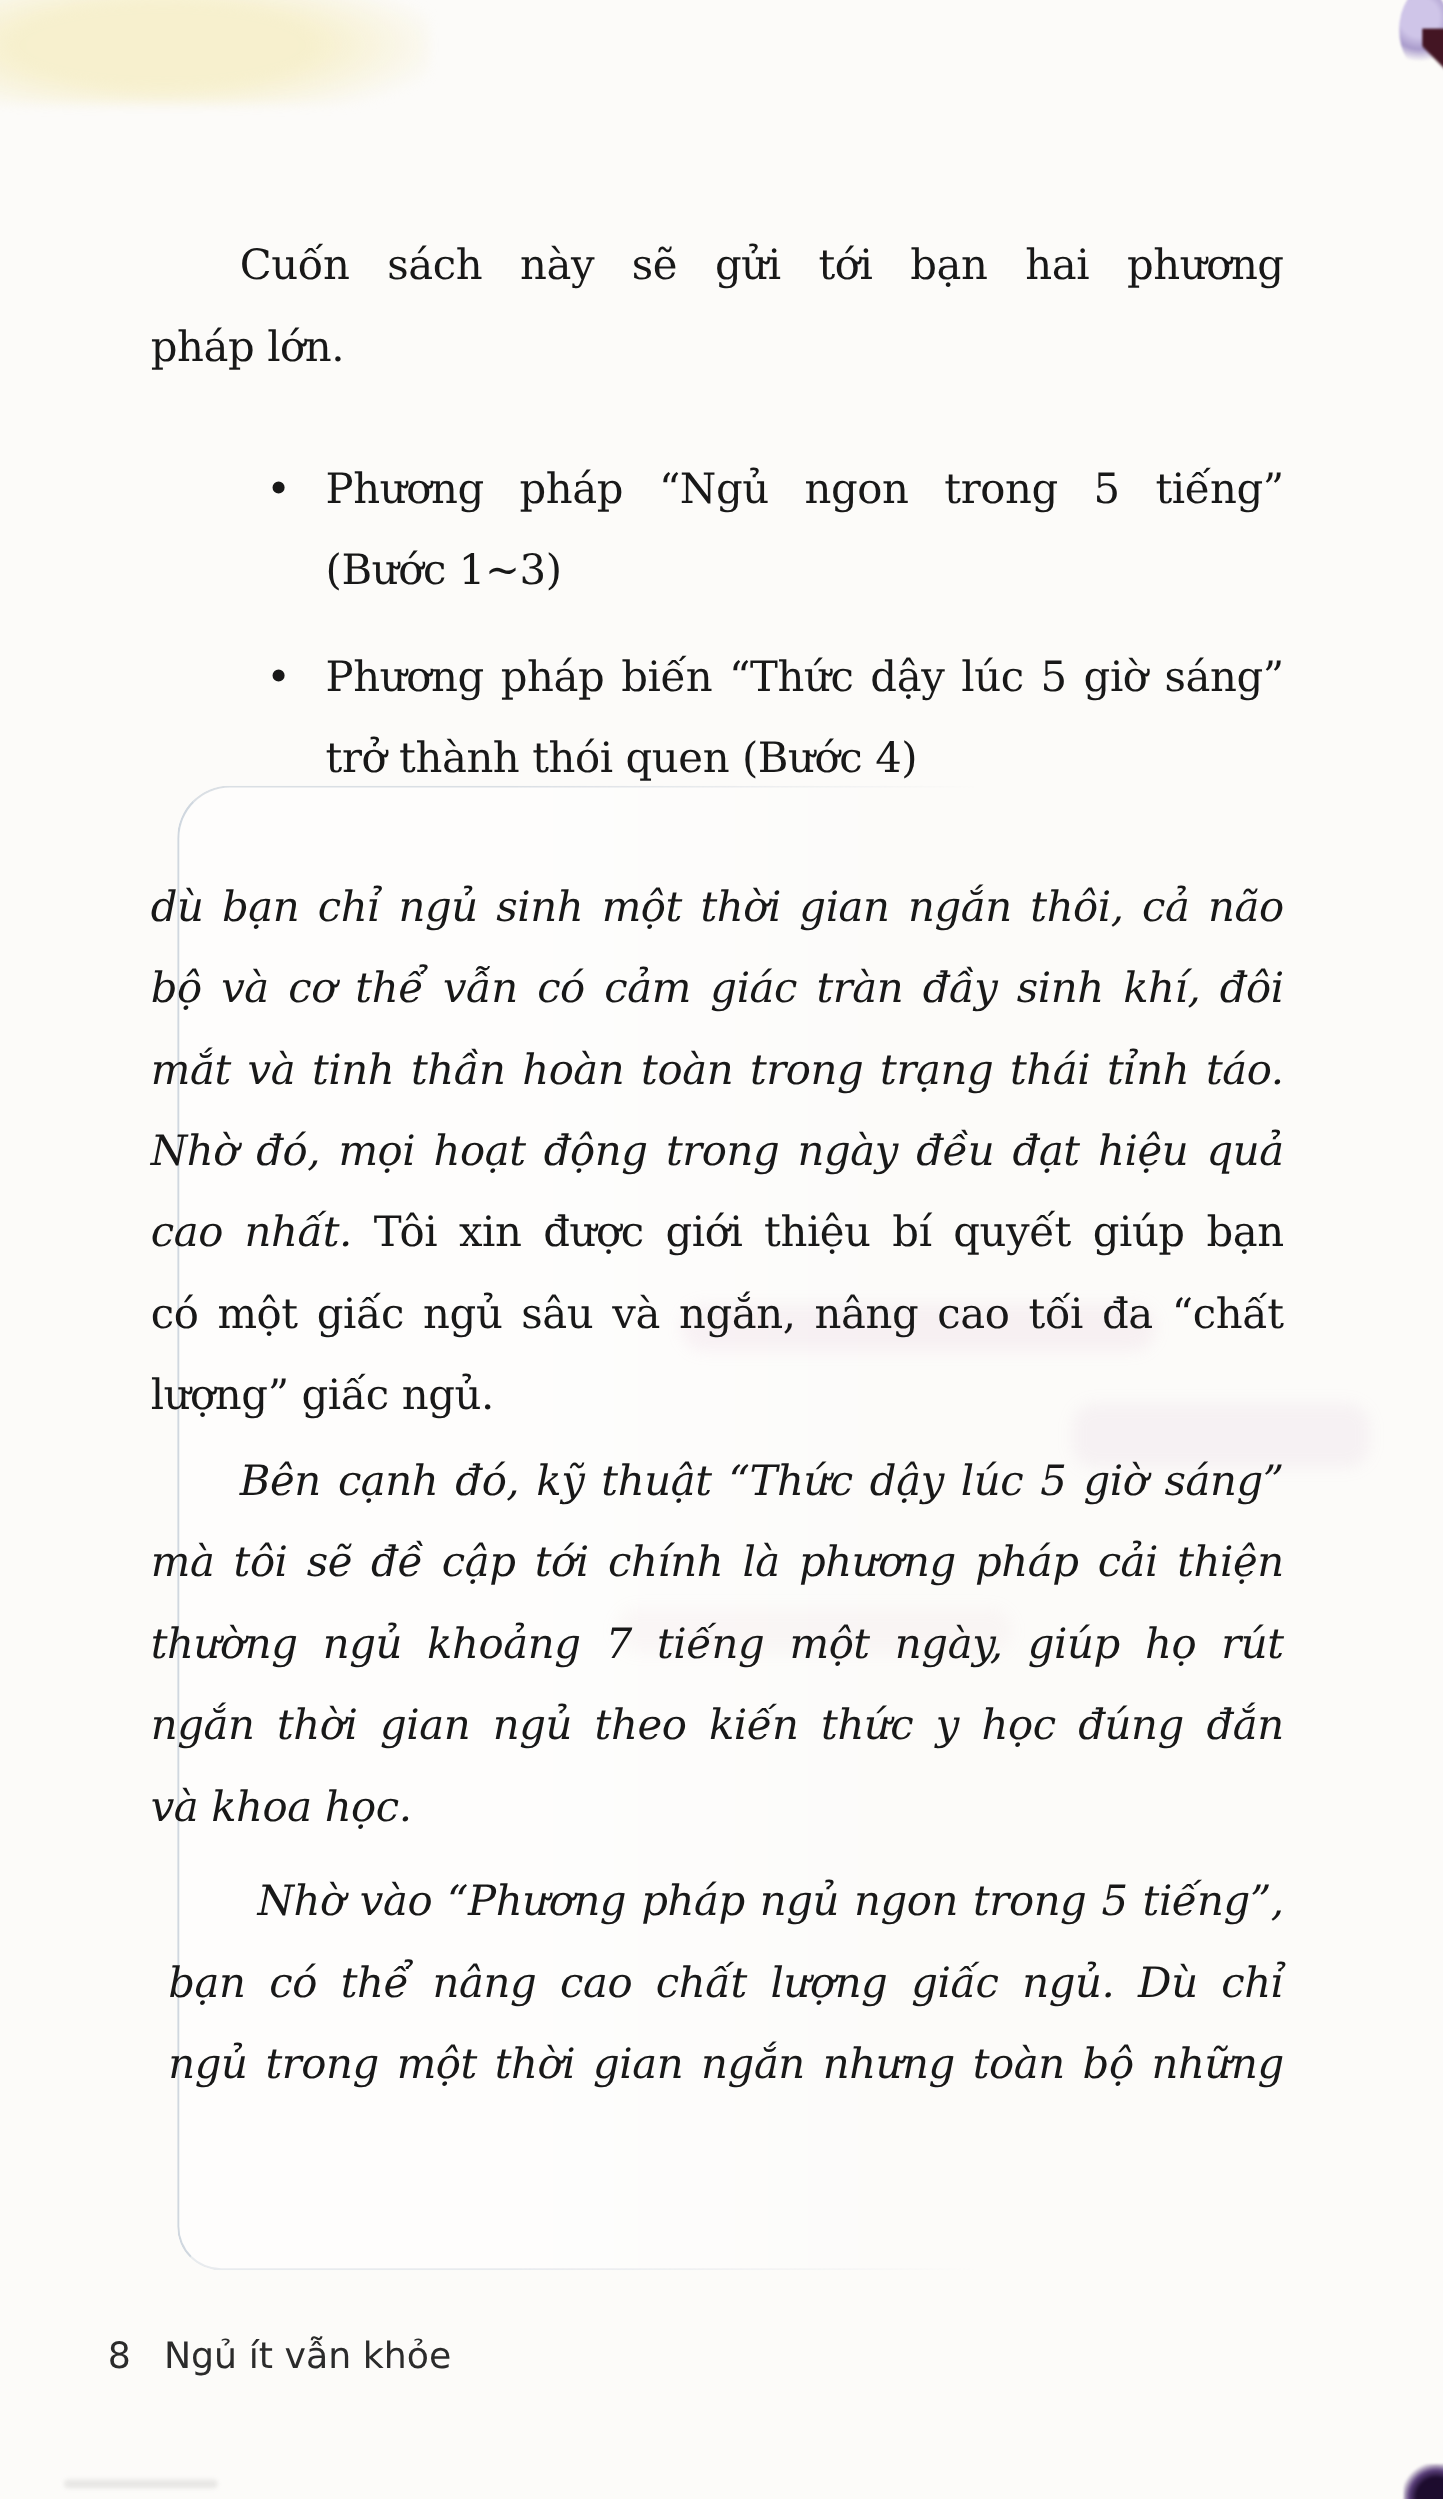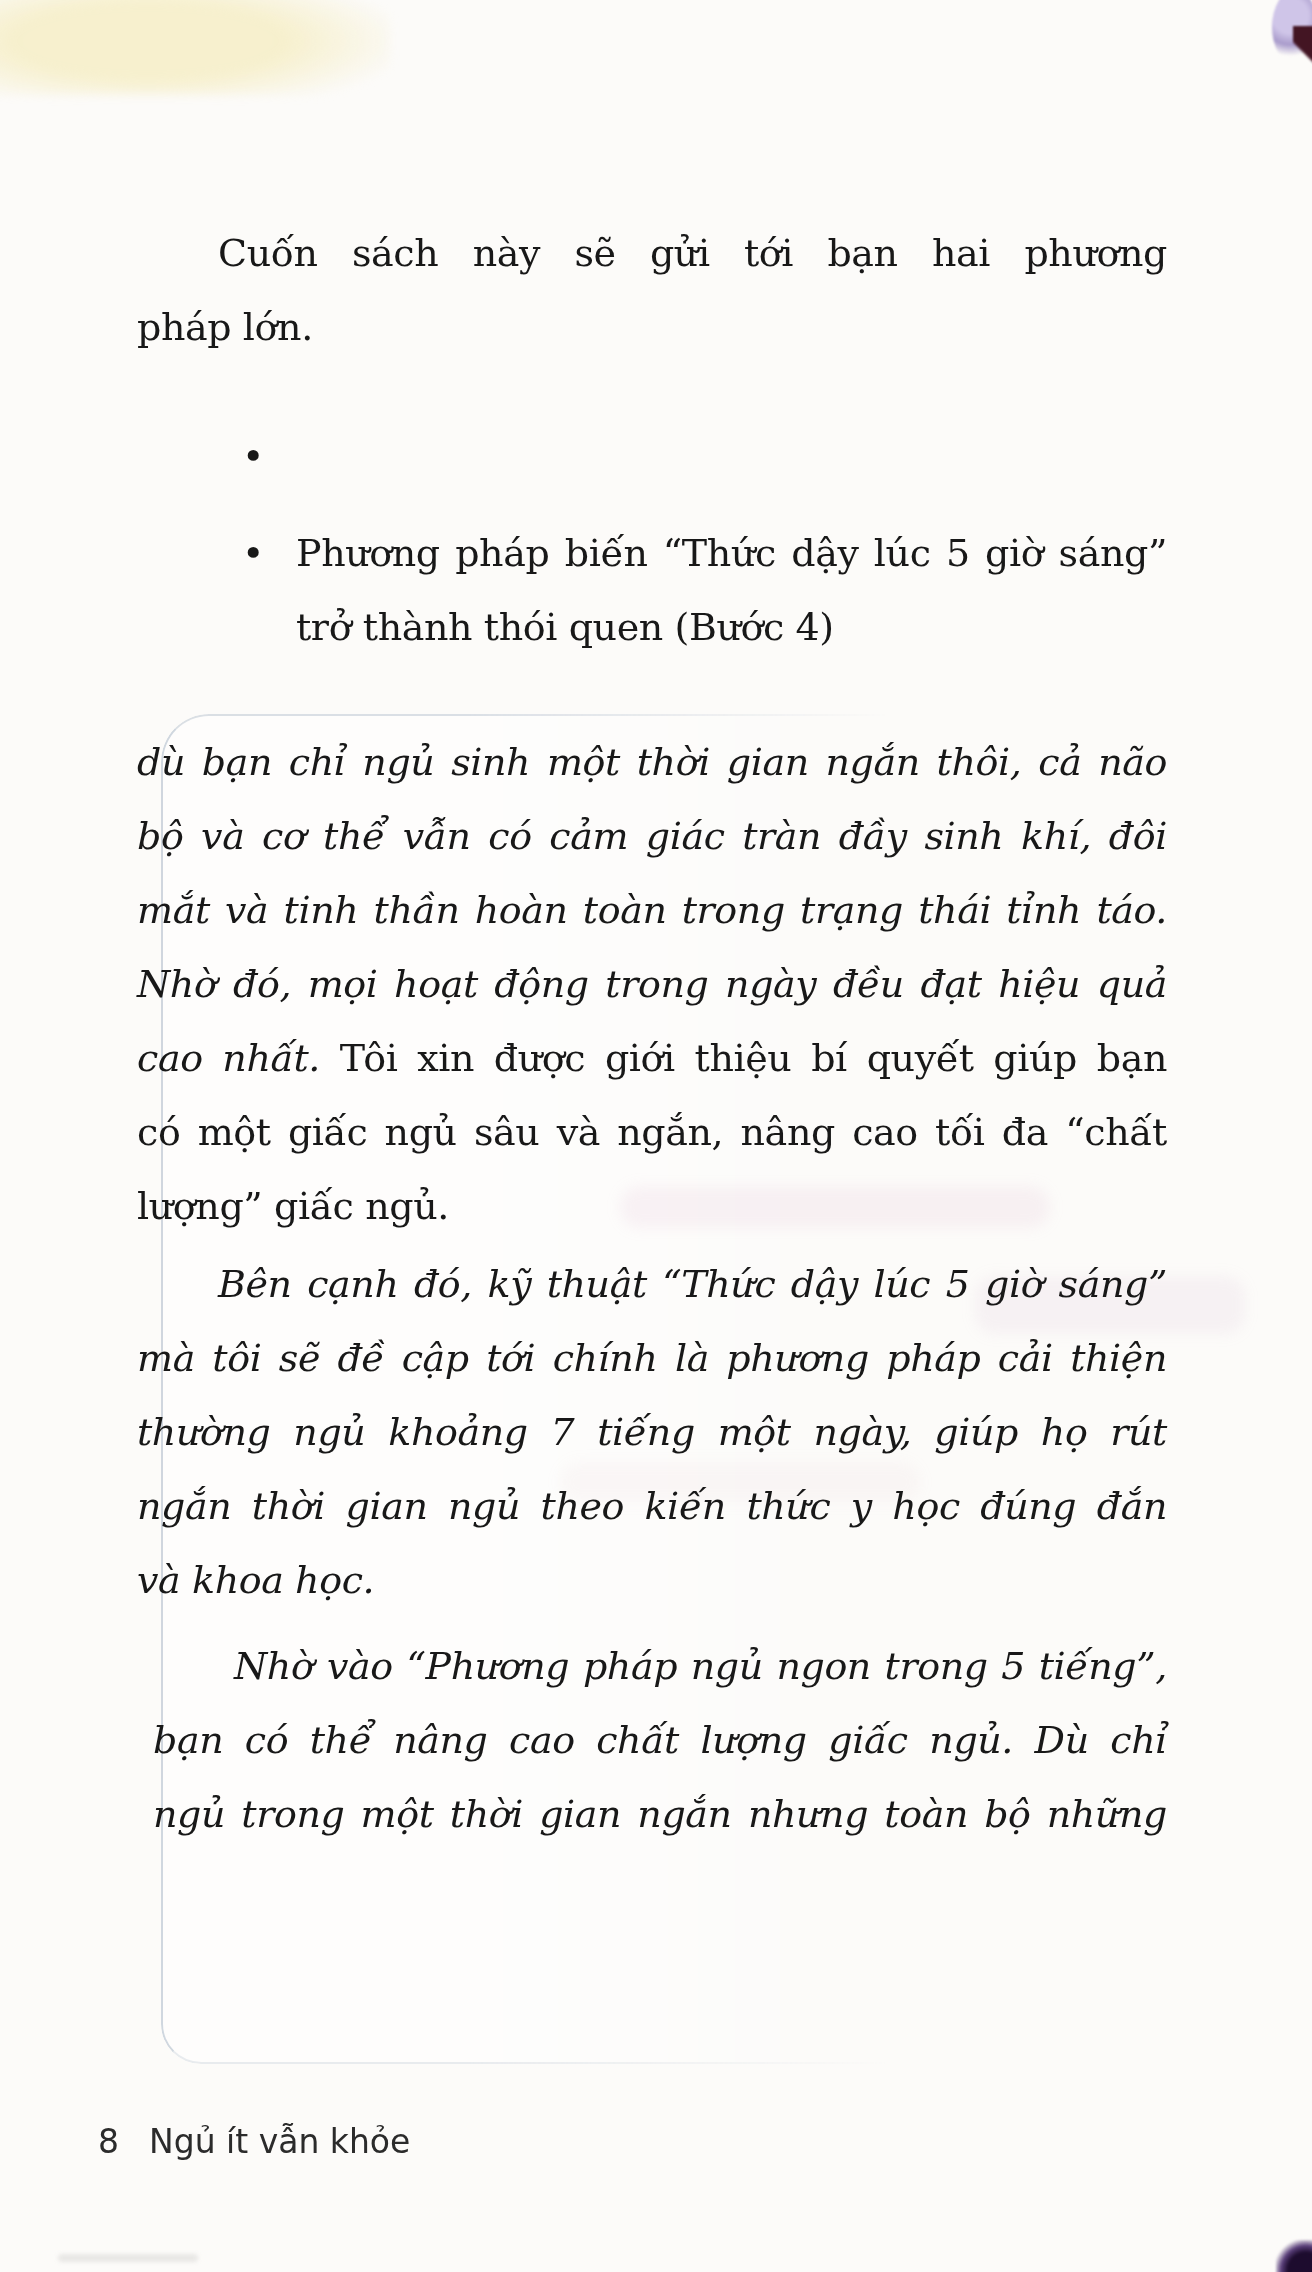--- a/index.html
+++ b/index.html
@@ -45,21 +45,21 @@
     -webkit-mask-image:linear-gradient(to right,#000 0%,#000 30%,transparent 72%);
             mask-image:linear-gradient(to right,#000 0%,#000 30%,transparent 72%);
   }
   .ghost-1{left:620px;top:1186px;width:430px;height:42px;background:rgba(216,168,196,.12);filter:blur(7px);border-radius:20px;}
   .ghost-2{left:975px;top:1276px;width:270px;height:58px;background:rgba(198,158,192,.10);filter:blur(7px);border-radius:20px;}
   .ghost-3{left:560px;top:1462px;width:360px;height:40px;background:rgba(212,176,196,.08);filter:blur(7px);border-radius:20px;}
   .smudge-bottomleft{left:58px;top:2254px;width:140px;height:8px;background:rgba(110,110,110,.14);filter:blur(2px);border-radius:4px;}
 
   
   .text-block{
-    position:absolute;left:137px;top:216px;width:1030px;
+    position:absolute;left:137px;top:204px;width:1030px;
     font-size:38px;line-height:74px;letter-spacing:-0.4px;
   }
   .ln{min-height:74px;white-space:normal;}
   .j{text-align:justify;text-align-last:justify;}
   .ind{text-indent:81px;}
   .it{font-style:italic;}
   .bullets{margin-top:55px;}
   .bullet{display:flex;}
   .bullet + .bullet{margin-top:23px;}
   .marker{box-sizing:border-box;width:159px;padding-left:105px;flex:none;}
@@ -94,20 +94,24 @@
   <main class="text-block">
 
     <section class="intro">
       <div class="ln j ind">Cuốn sách này sẽ gửi tới bạn hai phương</div>
       <div class="ln">pháp lớn.</div>
     </section>
 
     <section class="bullets">
       <div class="bullet">
         <div class="marker">•</div>
+        <div class="btext">
+          <div class="ln j">Phương pháp “Ngủ ngon trong 5 tiếng”</div>
+          <div class="ln">(Bước 1~3)</div>
+        </div>
       </div>
       <div class="bullet">
         <div class="marker">•</div>
         <div class="btext">
           <div class="ln j">Phương pháp biến “Thức dậy lúc 5 giờ sáng”</div>
           <div class="ln">trở thành thói quen (Bước 4)</div>
         </div>
       </div>
     </section>
 

